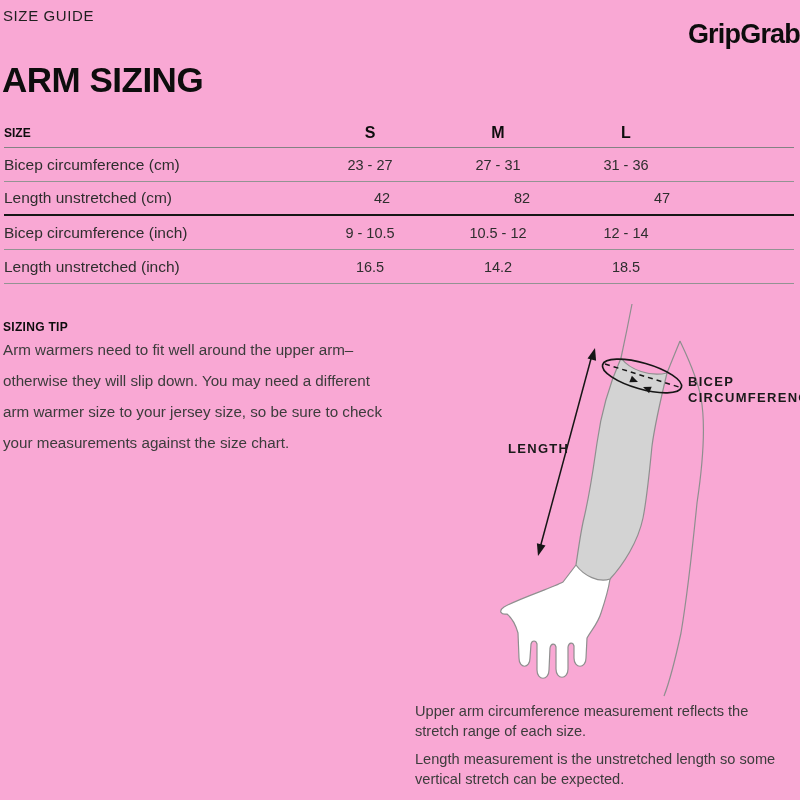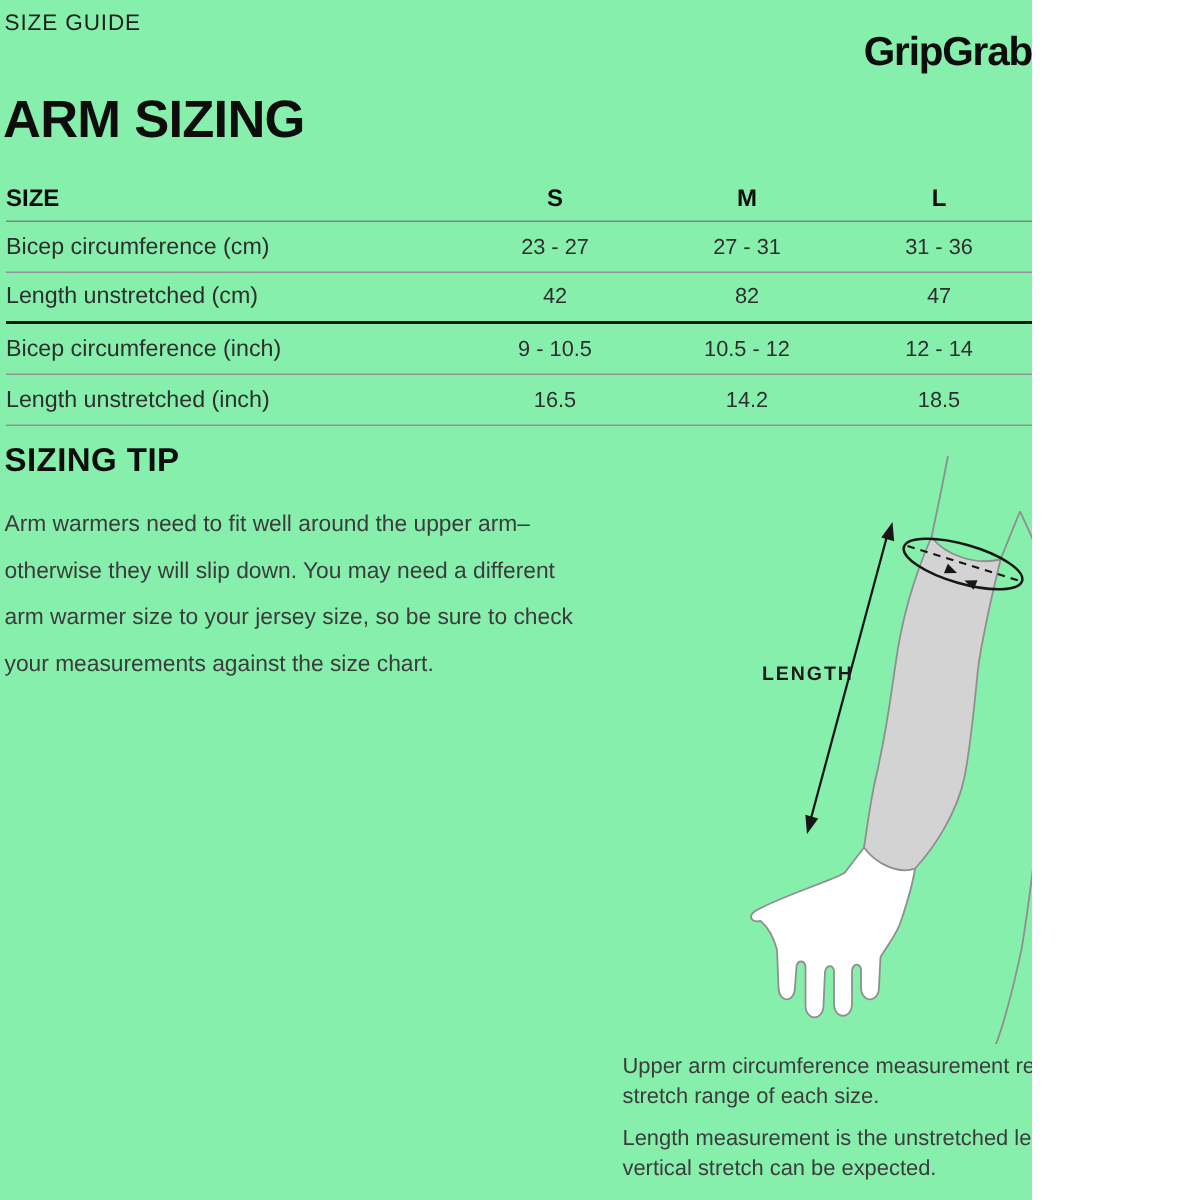--- a/index.html
+++ b/index.html
@@ -1,33 +1,33 @@
 <!DOCTYPE html>
 <html><head>
 <meta charset="utf-8">
 <style>
   * { margin:0; padding:0; box-sizing:border-box; }
   html,body { width:800px; height:800px; background:#ffffff; font-family:"Liberation Sans", sans-serif; color:#1a1a1a; }
-  .page { position:relative; width:688px; height:800px; overflow:hidden; background:#86efac; }
+  .page { position:relative; width:800px; height:800px; overflow:hidden; background:#f9a8d4; }
 
   .eyebrow { position:absolute; left:3px; top:7px; font-size:15px; letter-spacing:0.6px; color:#1f1f1f; }
   .brand { position:absolute; right:0px; top:19px; font-size:27px; font-weight:700; letter-spacing:-0.8px; color:#0d0d0d; }
   .title { position:absolute; left:2px; top:60px; font-size:35px; font-weight:800; letter-spacing:-0.5px; color:#0d0d0d; }
 
   .size-table { position:absolute; left:4px; top:118px; width:790px; }
   .t-row { display:flex; align-items:center; height:34px; border-bottom:1px solid #939393; }
   .t-row.header { height:30px; border-bottom:1px solid #838383; }
-  .t-row.thick { border-bottom:2px solid #161616; }
+  .t-row.thick { border-bottom:2px solid #161616;gap:12px; }
   .c-label { width:302px; font-size:15.5px; color:#2e2e2e; }
-  .t-row.header .c-label { font-size:16px; font-weight:800; color:#0d0d0d; }
+  .t-row.header .c-label { font-size:12px; font-weight:800; color:#0d0d0d; }
   .c-val { width:128px; text-align:center; font-size:14.5px; color:#2e2e2e; }
   .t-row.header .c-val { font-size:16px; font-weight:800; color:#0d0d0d; }
   .c-fill { flex:1; }
 
-  .tip-heading { position:absolute; left:3px; top:294px; font-size:22px; font-weight:800; letter-spacing:0.3px; color:#0d0d0d; }
+  .tip-heading { position:absolute; left:3px; top:320px; font-size:12px; font-weight:800; letter-spacing:0.3px; color:#0d0d0d; }
   .tip-body { position:absolute; left:3px; top:334px; width:382px; font-size:15.2px; line-height:31px; color:#3c3c3c; }
 
   .diagram { position:absolute; left:460px; top:298px; width:340px; height:412px; }
   .diagram svg { display:block; width:100%; height:100%; }
   .diag-label { font-family:"Liberation Sans", sans-serif; font-size:13px; font-weight:bold; letter-spacing:1.3px; fill:#1a1a1a; }
 
   .notes { position:absolute; left:415px; top:702px; width:380px; font-size:14.6px; line-height:19.5px; color:#3c3c3c; }
   .notes p { margin-bottom:9px; }
 </style>
 </head>

